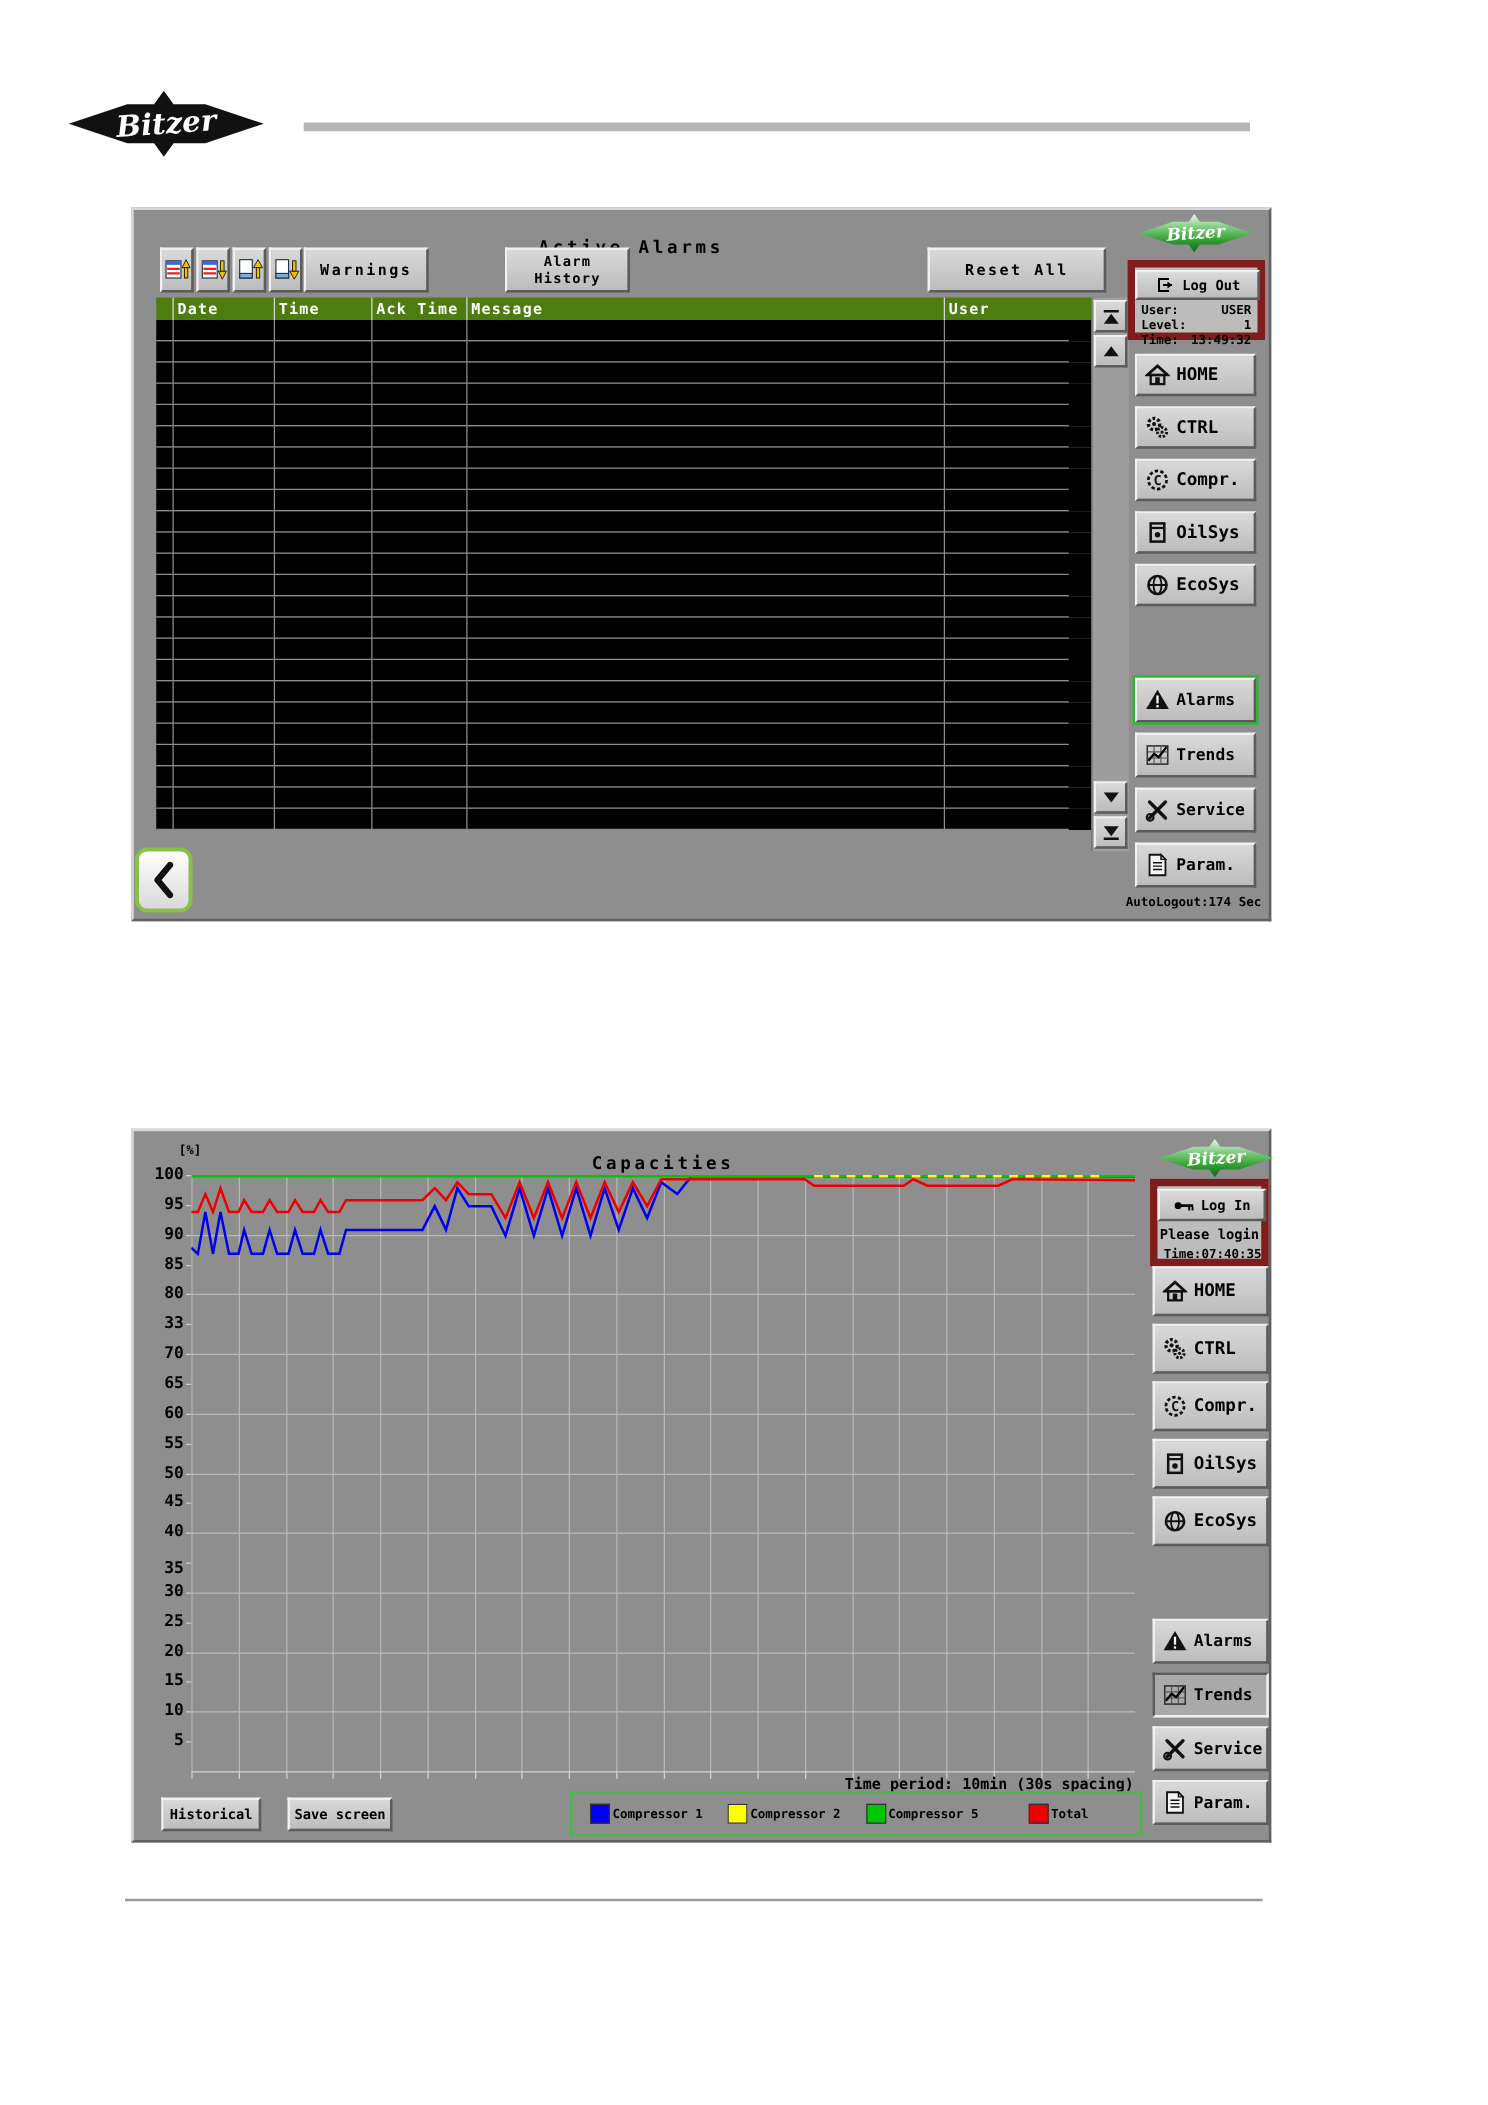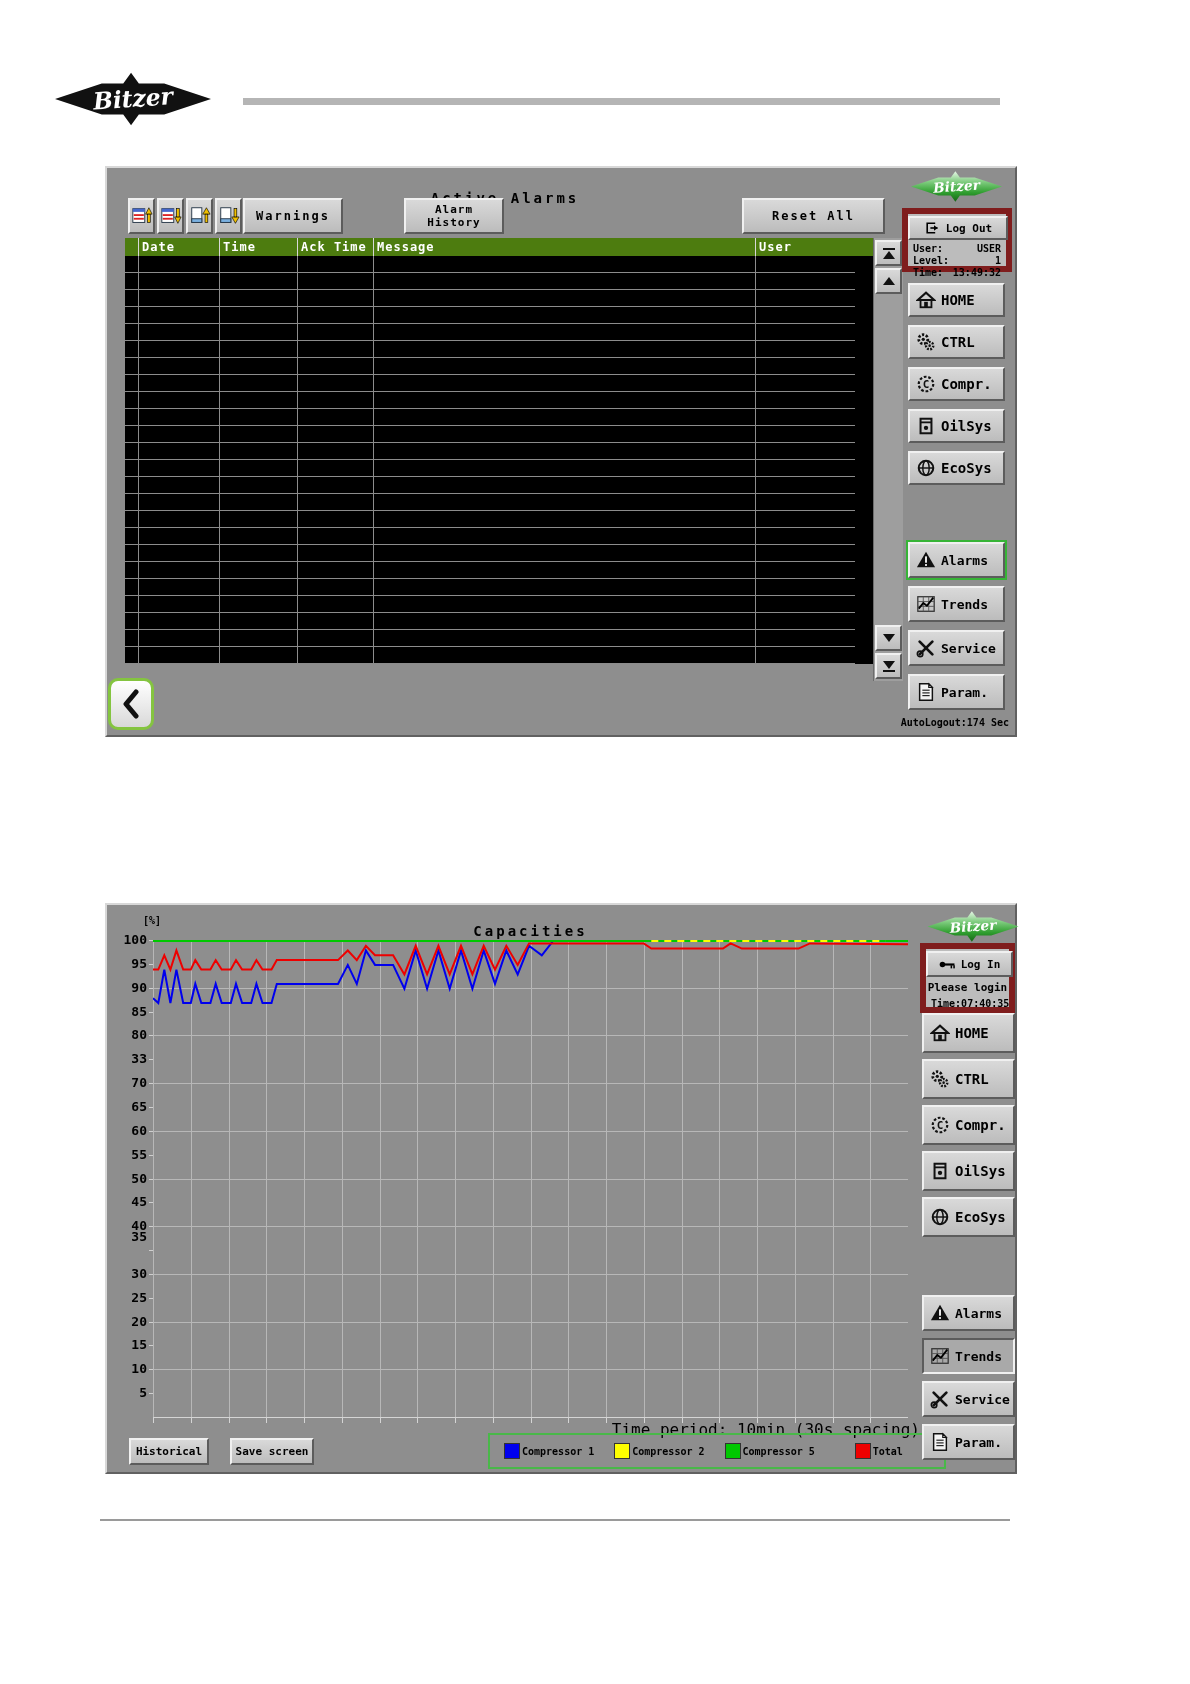--- a/index.html
+++ b/index.html
@@ -73,21 +73,21 @@
   .autologout{position:absolute;right:6px;font-size:10px;font-weight:bold;letter-spacing:0;}
 
   
   .unit-label{font-size:10px;font-weight:bold;}
   .ytick{position:absolute;left:2px;width:38px;text-align:right;font-size:13px;font-weight:bold;}
   .ytickmark{position:absolute;left:42px;width:4px;height:1px;background:#cfcfcf;}
   .plot-svg{position:absolute;left:46px;top:35px;}
   .plot-svg line.grid{stroke:#b7b7b7;stroke-width:1;}
   .plot-svg line.axis{stroke:#d4d4d4;stroke-width:1;}
   .plot-svg line.tick{stroke:#d4d4d4;stroke-width:1;}
-  .time-period{position:absolute;font-size:16px;font-weight:normal;padding-left:13px;}
+  .time-period{position:absolute;font-size:12px;font-weight:bold;}
   .legend{position:absolute;border:2px solid #49b849;display:flex;align-items:center;box-sizing:border-box;}
   .legend-item{display:flex;align-items:center;gap:2px;font-size:10px;font-weight:bold;}
   .swatch{display:inline-block;width:14px;height:14px;border:1px solid #333;}
 </style>
 </head>
 <body>
 
 <div class="page">
 
   <svg class="doc-logo" viewBox="0 0 160 58">
@@ -512,21 +512,21 @@
         <div class="ytick" style="top: 217.8px;">60</div>
         <div class="ytickmark" style="top: 225.8px;"></div>
         <div class="ytick" style="top: 241.65px;">55</div>
         <div class="ytickmark" style="top: 249.65px;"></div>
         <div class="ytick" style="top: 265.5px;">50</div>
         <div class="ytickmark" style="top: 273.5px;"></div>
         <div class="ytick" style="top: 289.35px;">45</div>
         <div class="ytickmark" style="top: 297.35px;"></div>
         <div class="ytick" style="top: 313.2px;">40</div>
         <div class="ytickmark" style="top: 321.2px;"></div>
-        <div class="ytick" style="top: 324px;">35</div>
+        <div class="ytick" style="top: 342px;">35</div>
         <div class="ytickmark" style="top: 345.05px;"></div>
         <div class="ytick" style="top: 360.9px;">30</div>
         <div class="ytickmark" style="top: 368.9px;"></div>
         <div class="ytick" style="top: 384.75px;">25</div>
         <div class="ytickmark" style="top: 392.75px;"></div>
         <div class="ytick" style="top: 408.6px;">20</div>
         <div class="ytickmark" style="top: 416.6px;"></div>
         <div class="ytick" style="top: 432.45px;">15</div>
         <div class="ytickmark" style="top: 440.45px;"></div>
         <div class="ytick" style="top: 456.3px;">10</div>
@@ -589,21 +589,21 @@
         <line x1="0" y1="48.5" x2="755" y2="48.5" class="grid"></line>
         <line x1="0" y1="477.5" x2="755" y2="477.5" class="axis"></line>
         <polyline points="0.0,58.2 5.3,63.0 11.3,29.6 17.4,63.0 23.4,29.6 30.2,63.0 37.8,63.0 42.3,43.9 48.3,63.0 57.4,63.0 62.7,43.9 68.7,63.0 77.8,63.0 83.0,43.9 89.1,63.0 98.2,63.0 103.4,43.9 109.5,63.0 118.5,63.0 123.8,43.9 129.9,43.9 185.0,43.9 194.8,24.9 203.8,43.9 212.9,10.5 222.0,24.9 240.1,24.9 251.4,48.7 262.7,10.5 274.1,48.7 285.4,10.5 296.7,48.7 308.0,10.5 319.4,48.7 330.7,10.5 342.0,43.9 353.3,10.5 364.7,34.4 376.0,5.8 388.8,15.3 400.1,1.0 755.0,1.0" fill="none" stroke="#0000ee" stroke-width="2"></polyline>
         <polyline points="0.0,29.6 5.3,29.6 11.3,15.3 17.4,29.6 23.4,10.5 30.2,29.6 37.8,29.6 42.3,20.1 48.3,29.6 57.4,29.6 62.7,20.1 68.7,29.6 77.8,29.6 83.0,20.1 89.1,29.6 98.2,29.6 103.4,20.1 109.5,29.6 118.5,29.6 123.8,20.1 129.9,20.1 185.0,20.1 194.8,10.5 203.8,20.1 212.9,5.8 222.0,15.3 240.1,15.3 251.4,34.4 262.7,5.8 274.1,34.4 285.4,5.8 296.7,34.4 308.0,5.8 319.4,34.4 330.7,5.8 342.0,29.6 353.3,5.8 364.7,24.9 376.0,3.4 415.3,3.4 490.8,3.4 498.3,8.6 570.0,8.6 577.6,3.4 588.9,8.6 645.5,8.6 656.9,3.4 755.0,4.3" fill="none" stroke="#ee0000" stroke-width="2"></polyline>
         <polyline points="0.0,1.0 755.0,1.0" fill="none" stroke="#00c800" stroke-width="2"></polyline>
         <polyline points="498.3,1.0 732.4,1.0" fill="none" stroke="#ffff00" stroke-width="2" stroke-dasharray="7,6"></polyline>
       </svg>
 
     <div class="time-period" style="left:0;top:515px;width:800px;text-align:right;">Time period: 10min (30s spacing)</div>
 
-    <div class="legend" style="left:349px;top:528px;width:458px;height:36px;margin-left:32px;">
+    <div class="legend" style="left:349px;top:528px;width:458px;height:36px;">
         <div class="legend-item" style="margin-left: 14px;">
           <span class="swatch" style="background: rgb(0, 0, 238);"></span>
           <span>Compressor 1</span>
         </div>
         <div class="legend-item" style="margin-left: 20px;">
           <span class="swatch" style="background: rgb(255, 255, 0);"></span>
           <span>Compressor 2</span>
         </div>
         <div class="legend-item" style="margin-left: 20px;">
           <span class="swatch" style="background: rgb(0, 200, 0);"></span>

